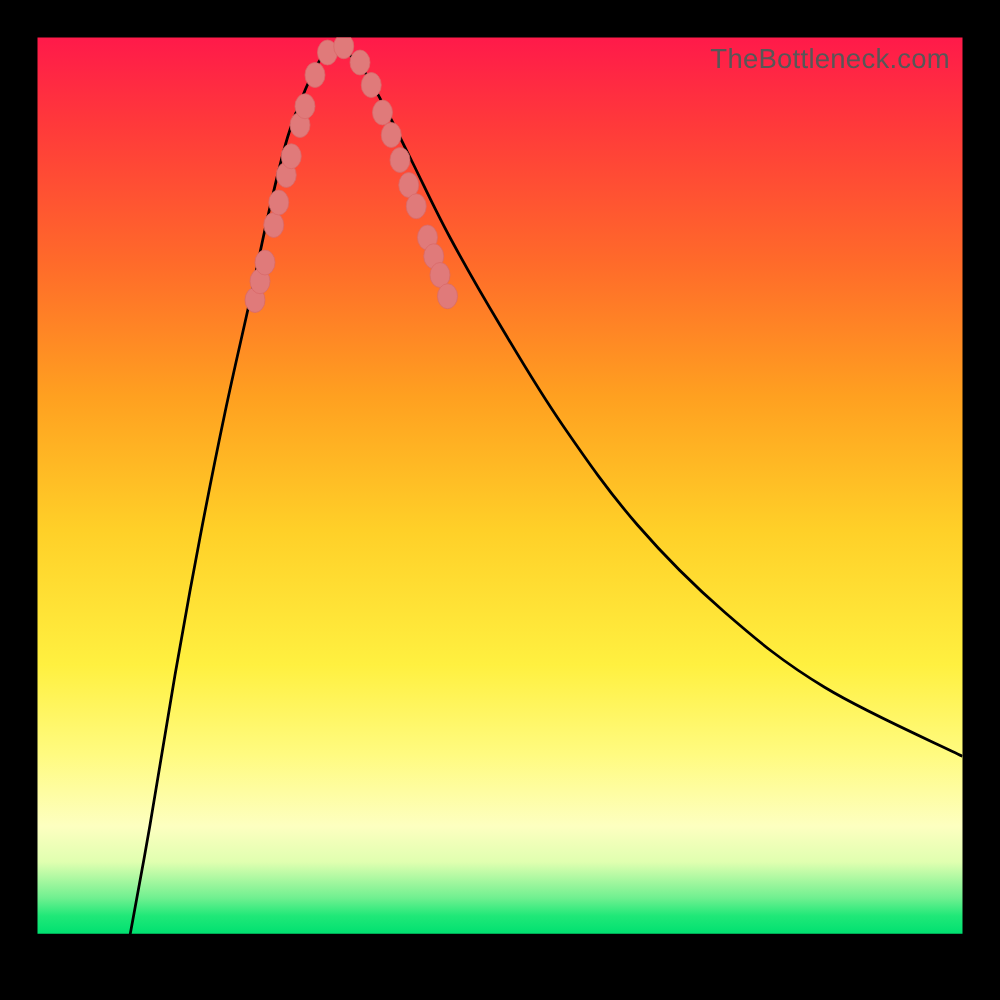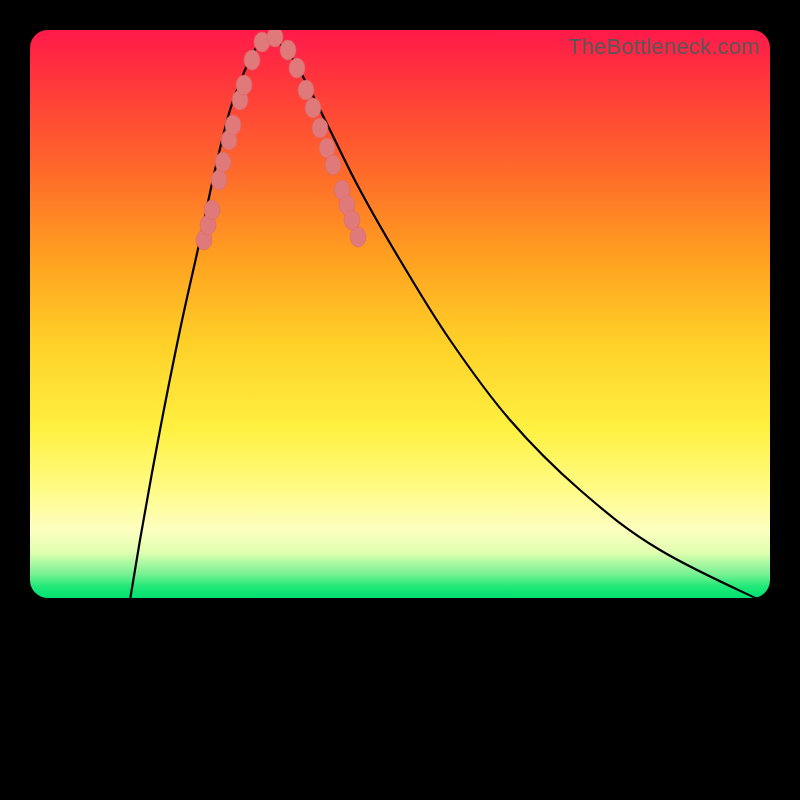--- a/index.html
+++ b/index.html
@@ -8,36 +8,35 @@
     width: 800px;
     height: 800px;
     background: #000;
     position: relative;
   }
   .plot {
     position: absolute;
     left: 30px;
     top: 30px;
     width: 740px;
-    height: 568px;
+    height: 717px;
     background: linear-gradient(to bottom,
       #ff1a4a 0%,
       #ff3a3a 10%,
       #ff6a2a 25%,
       #ffa020 40%,
       #ffd028 55%,
       #fff040 70%,
       #fffb80 80%,
       #fdffc0 88%,
       #e0ffb0 92%,
       #70f090 96%,
       #20e878 98%,
       #00e070 100%
     );
-    border-radius: 18px;
   }
   .watermark {
     position: absolute;
     top: 4px;
     right: 10px;
     font-family: Arial, Helvetica, sans-serif;
     font-size: 22px;
     color: #575757;
     font-weight: 500;
     letter-spacing: 0.2px;

